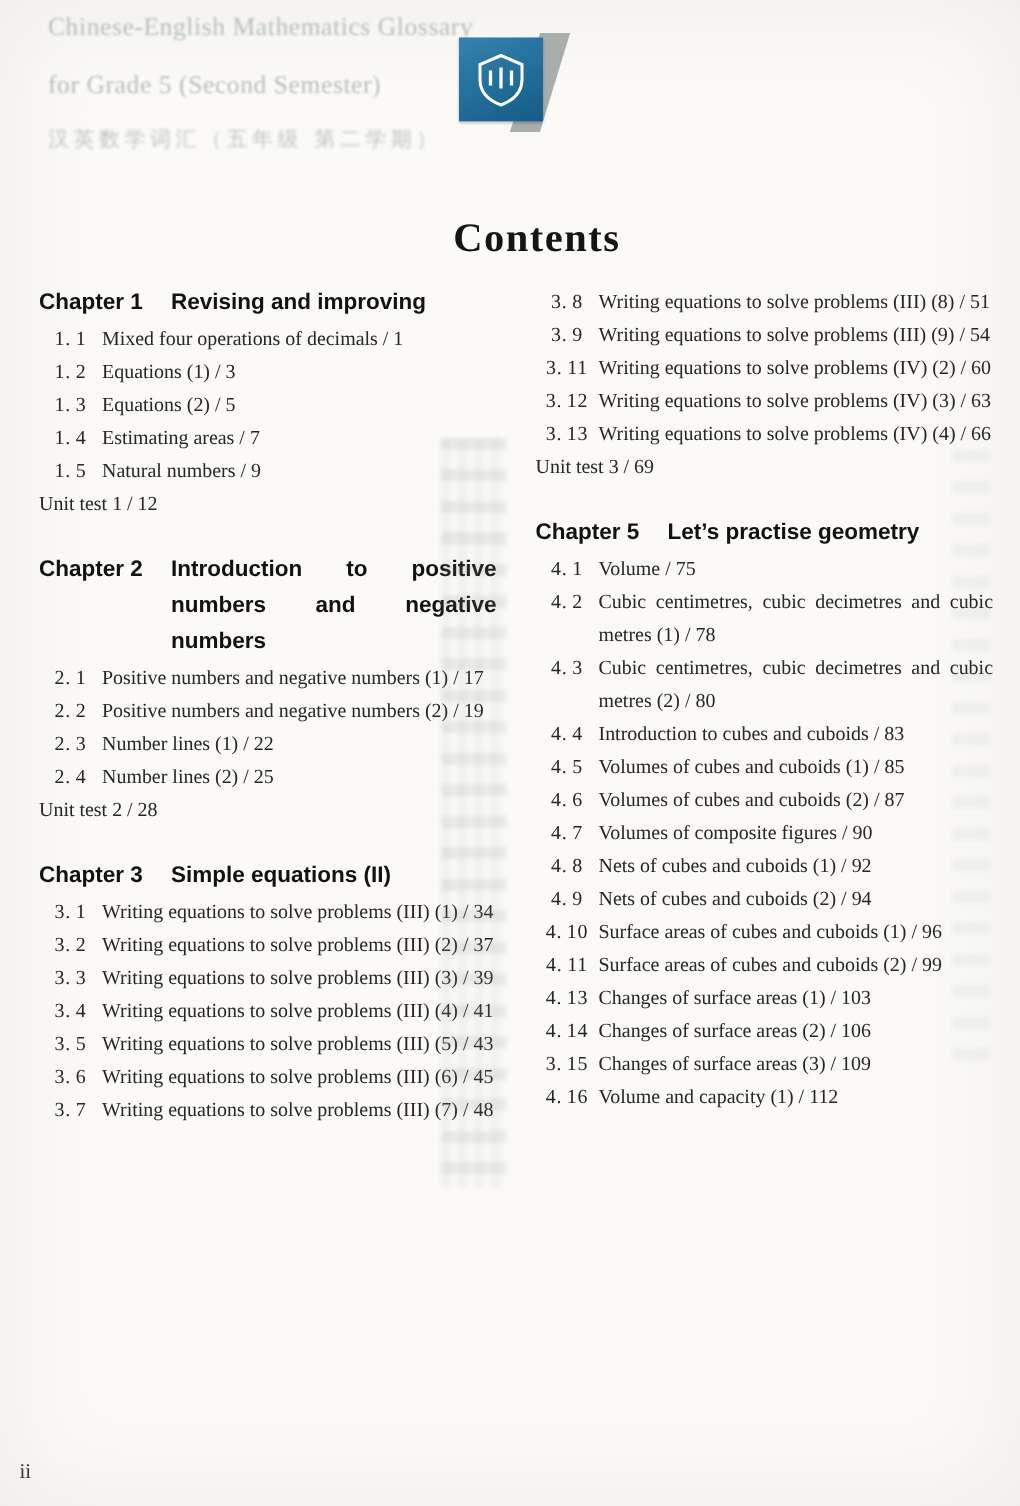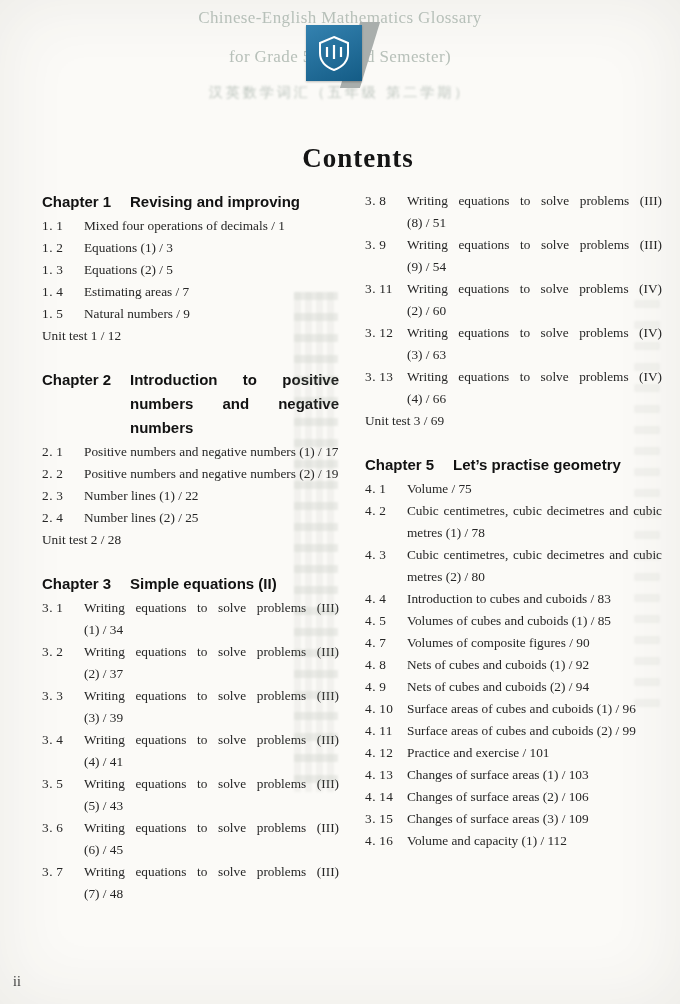--- a/index.html
+++ b/index.html
@@ -12,48 +12,49 @@
   }
   .page {
     position:absolute; inset:0;
     background:#fbfaf7;
     box-shadow: inset 0 0 70px rgba(60,60,50,.08);
   }
 
   
   .header { position:relative; height:112px; }
   .ghost {
-    position:absolute; left:0; right:0; text-align:center;
+    position:absolute; left:0; right:0; text-align:left;
     color:#b7c0b9; filter:blur(.7px); letter-spacing:.4px;
     user-select:none;
+    padding-left:32px;
   }
   .ghost-1 { top:8px;  font-size:17px; }
   .ghost-2 { top:47px; font-size:17px; }
   .ghost-3 { top:84px; font-size:14px; letter-spacing:3px; filter:blur(1.2px);
              font-family:"DejaVu Sans",sans-serif; color:#bdc5be; }
   .logo-wrap { position:absolute; left:50%; top:22px; width:80px; height:70px;
                transform:translateX(-50%); }
   .logo-slash { position:absolute; left:50px; top:0; width:20px; height:66px;
                 transform:skewX(-17deg); }
   .logo-square { position:absolute; left:6px; top:3px; width:56px; height:56px;
                  display:flex; align-items:center; justify-content:center;
                  box-shadow:0 1px 2px rgba(0,0,0,.25); }
 
   
   .title {
     text-align:center; font-size:27px; font-weight:700; letter-spacing:1px;
     margin-top:28px; line-height:36px; color:#151515;margin-left:36px;
   }
 
   
-  .columns { display:flex; gap:26px; padding:14px 18px 0 42px; }
+  .columns { display:flex; gap:26px; padding:14px 18px 0 26px; }
   .col { flex:1 1 0; min-width:0; }
 
   .item { display:flex; line-height:22px; font-size:13.3px; }
-  .num  { flex:0 0 42px; white-space:nowrap; letter-spacing:.5px; }
+  .num  { flex:0 0 42px; white-space:nowrap; letter-spacing:.5px;text-align:center; }
   .txt  { flex:1; text-align:justify; }
   .note { line-height:22px; font-size:13.3px; }
 
   .chapter {
     display:flex; margin:21px 0 1px;
     font-family:"Liberation Sans","DejaVu Sans",sans-serif;
     font-size:15px; font-weight:700; line-height:24px; color:#121212;
   }
   .col > .chapter:first-child { margin-top:0; }
   .ch-num   { flex:0 0 88px; }
@@ -218,44 +219,44 @@
         </div>
         <div class="item">
           <span class="num">4. 4</span>
           <span class="txt">Introduction to cubes and cuboids&nbsp;/&nbsp;83</span>
         </div>
         <div class="item">
           <span class="num">4. 5</span>
           <span class="txt">Volumes of cubes and cuboids (1)&nbsp;/&nbsp;85</span>
         </div>
         <div class="item">
+          <span class="num">4. 6</span>
+          <span class="txt">Volumes of cubes and cuboids (2)&nbsp;/&nbsp;87</span>
+        </div>
+        <div class="item">
           <span class="num">4. 7</span>
           <span class="txt">Volumes of composite figures&nbsp;/&nbsp;90</span>
         </div>
         <div class="item">
           <span class="num">4. 8</span>
           <span class="txt">Nets of cubes and cuboids (1)&nbsp;/&nbsp;92</span>
         </div>
         <div class="item">
           <span class="num">4. 9</span>
           <span class="txt">Nets of cubes and cuboids (2)&nbsp;/&nbsp;94</span>
         </div>
         <div class="item">
           <span class="num">4. 10</span>
           <span class="txt">Surface areas of cubes and cuboids (1)&nbsp;/&nbsp;96</span>
         </div>
         <div class="item">
           <span class="num">4. 11</span>
           <span class="txt">Surface areas of cubes and cuboids (2)&nbsp;/&nbsp;99</span>
         </div>
         <div class="item">
-          <span class="num">4. 12</span>
-          <span class="txt">Practice and exercise&nbsp;/&nbsp;101</span>
-        </div>
-        <div class="item">
           <span class="num">4. 13</span>
           <span class="txt">Changes of surface areas (1)&nbsp;/&nbsp;103</span>
         </div>
         <div class="item">
           <span class="num">4. 14</span>
           <span class="txt">Changes of surface areas (2)&nbsp;/&nbsp;106</span>
         </div>
         <div class="item">
           <span class="num">3. 15</span>
           <span class="txt">Changes of surface areas (3)&nbsp;/&nbsp;109</span>

